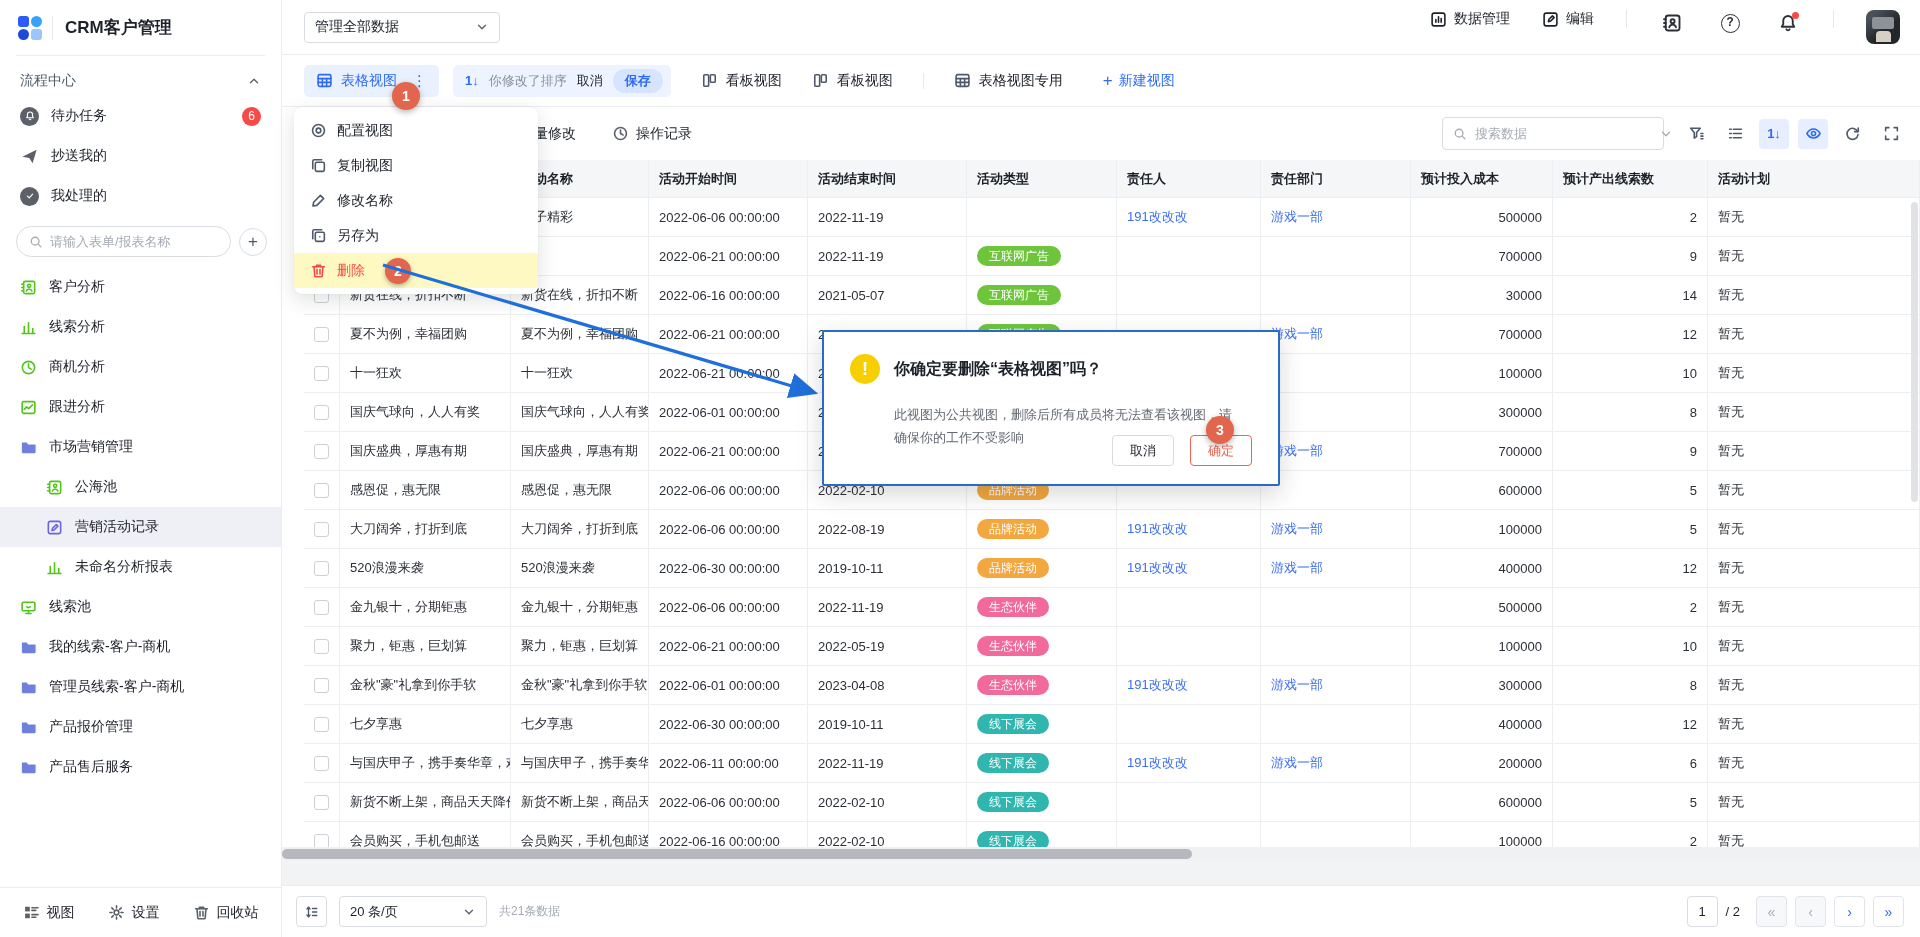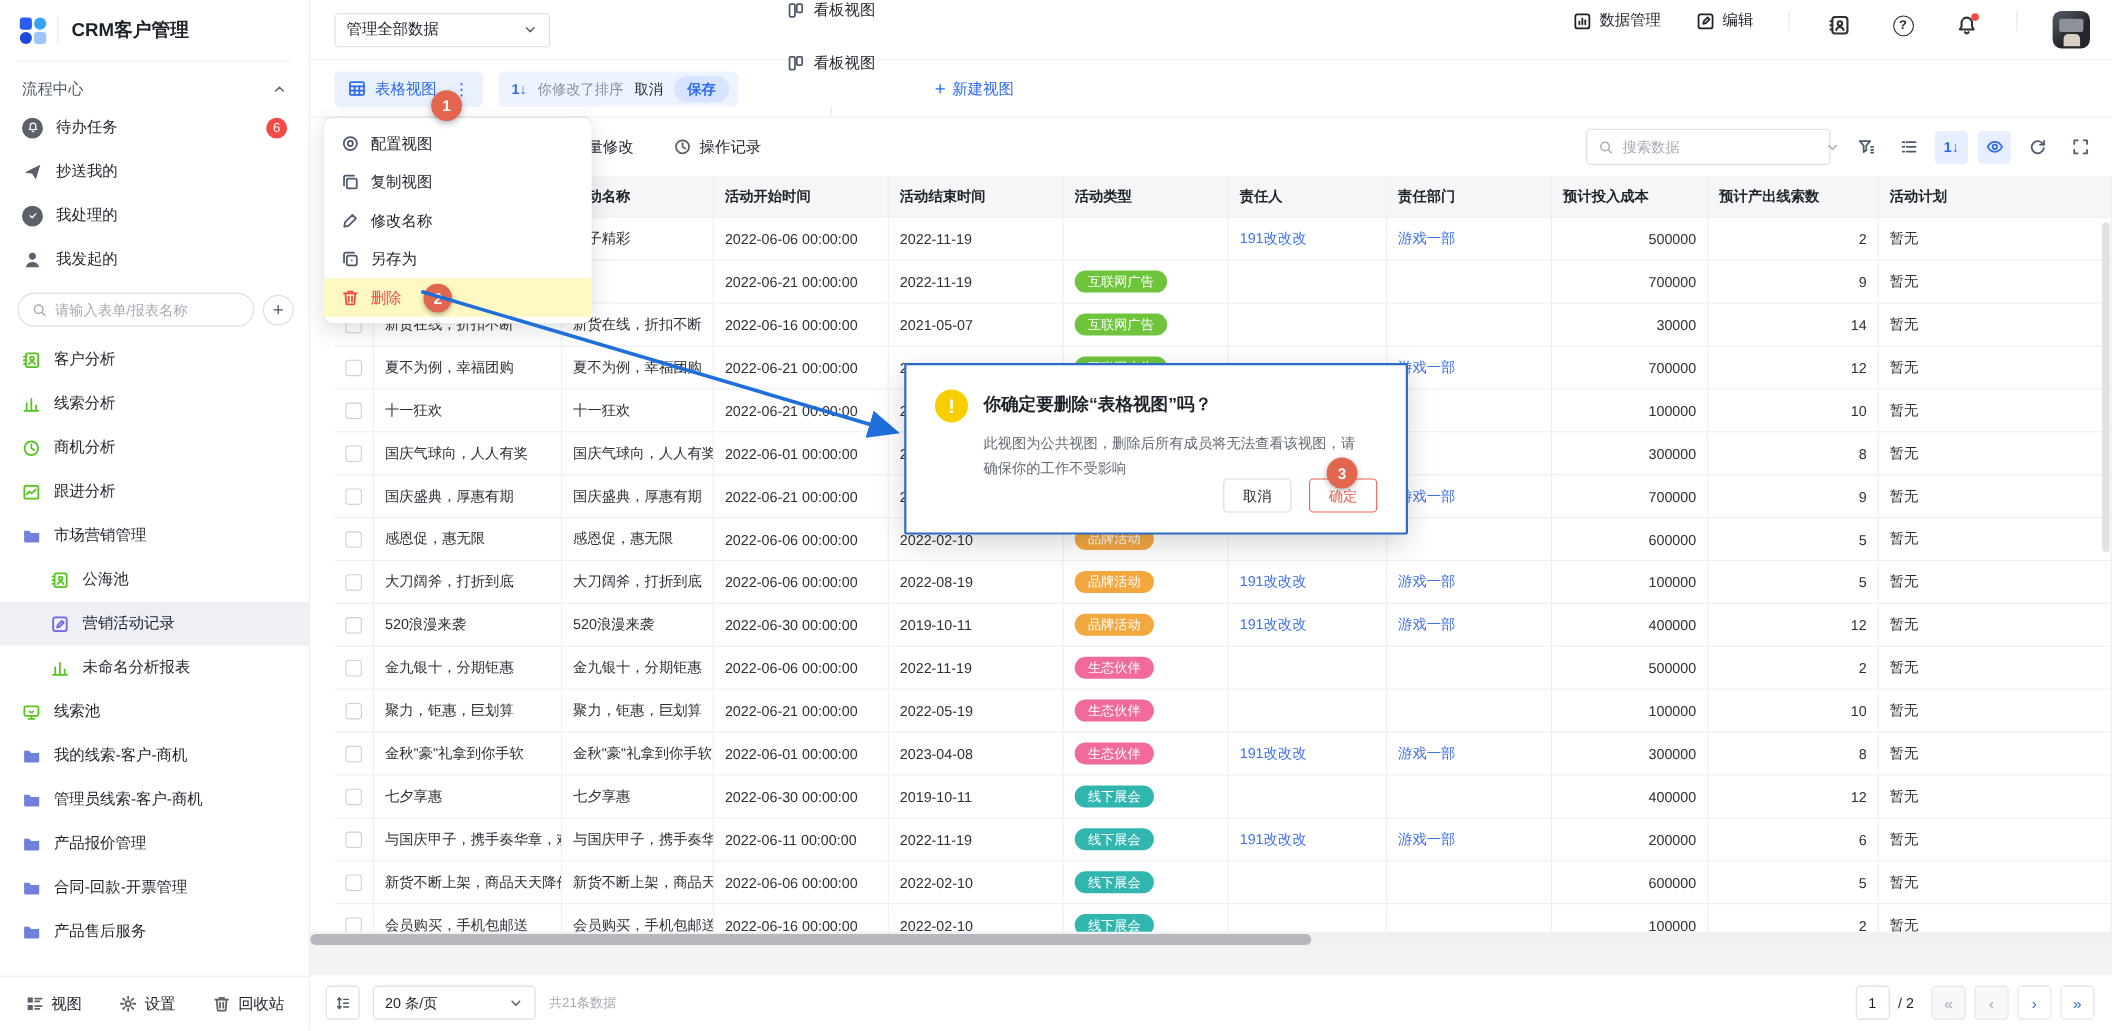--- a/index.html
+++ b/index.html
@@ -116,21 +116,21 @@
   .step.in-menu { position:static; width:26px; height:26px; margin-left:10px; box-shadow:0 2px 5px rgba(0,0,0,.3); }
 
   
   .arrow-layer { position:absolute; left:0; top:0; width:1920px; height:937px; pointer-events:none; z-index:40; }
 
   
   .dialog { position:absolute; left:822px; top:330px; width:458px; height:156px; background:#fff; border:2px solid #2a6bc6; box-shadow:0 8px 24px rgba(31,35,41,.18); z-index:50; border-radius:2px; }
   .dlg-body { position:relative; width:100%; height:100%; padding:22px 26px 0 26px; }
   .warn-circle { position:absolute; left:26px; top:22px; width:30px; height:30px; border-radius:50%; background:#f7ce00; color:#fff; font-weight:bold; font-size:18px; display:flex; align-items:center; justify-content:center; }
   .dlg-title { margin-left:44px; font-size:16px; font-weight:bold; color:#1d2129; line-height:30px; }
-  .dlg-text { margin-left:44px; margin-top:8px; width:345px; font-size:13px; color:#646a73; line-height:1.75; }
+  .dlg-text { margin-left:44px; margin-top:20px; width:345px; font-size:13px; color:#646a73; line-height:1.75; }
   .dlg-btns { position:absolute; right:26px; bottom:18px; display:flex; gap:16px; }
   .dlg-btn { height:31px; min-width:62px; padding:0 16px; border-radius:4px; font-size:13px; display:flex; align-items:center; justify-content:center; cursor:pointer; background:#fff; }
   .dlg-btn.cancel { border:1px solid #d8dadf; color:#1d2129; }
   .dlg-btn.confirm { border:1px solid #ef6450; color:#ef6450; }
   .step.s3 { right:44px; top:84px; left:auto; z-index:55; }
 </style>
 </head>
 <body>
 
 <div class="app">
@@ -178,29 +178,20 @@
         <div class="sb-item">
           <span class="circle-dark">
             <span class="ic" style="color:#fff">
               <svg viewBox="0 0 16 16">
                 <polyline points="4.5,8.2 7,10.6 11.5,5.6"></polyline>
               </svg>
             </span>
           </span>
           <span class="lbl">我处理的</span>
         </div>
-        <div class="sb-item">
-          <span class="ic c-dark" style="width:19px;height:19px">
-            <svg viewBox="0 0 16 16">
-              <circle cx="8" cy="5" r="2.6" fill="currentColor" stroke="none"></circle>
-              <path d="M2.8 13.4c.7-2.6 2.8-4 5.2-4s4.5 1.4 5.2 4z" fill="currentColor" stroke="none"></path>
-            </svg>
-          </span>
-          <span class="lbl">我发起的</span>
-        </div>
       </div>
     <div class="sb-search-row">
       <div class="sb-search">
         <span class="ic s14">
             <svg viewBox="0 0 16 16">
               <circle cx="7" cy="7" r="4.4"></circle>
               <line x1="10.4" y1="10.4" x2="13.6" y2="13.6"></line>
             </svg>
           </span>
         <input placeholder="请输入表单/报表名称" style="">
@@ -318,28 +309,20 @@
           </span>
           <span class="lbl">管理员线索-客户-商机</span>
         </div>
         <div class="sb-item">
           <span class="ic c-blue-folder">
             <svg viewBox="0 0 16 16">
               <path d="M1.8 3.4h4.4l1.5 1.8h7v7a1.2 1.2 0 0 1-1.2 1.2H3a1.2 1.2 0 0 1-1.2-1.2z" fill="currentColor" stroke="none"></path>
             </svg>
           </span>
           <span class="lbl">产品报价管理</span>
-        </div>
-        <div class="sb-item">
-          <span class="ic c-blue-folder">
-            <svg viewBox="0 0 16 16">
-              <path d="M1.8 3.4h4.4l1.5 1.8h7v7a1.2 1.2 0 0 1-1.2 1.2H3a1.2 1.2 0 0 1-1.2-1.2z" fill="currentColor" stroke="none"></path>
-            </svg>
-          </span>
-          <span class="lbl">合同-回款-开票管理</span>
         </div>
         <div class="sb-item">
           <span class="ic c-blue-folder">
             <svg viewBox="0 0 16 16">
               <path d="M1.8 3.4h4.4l1.5 1.8h7v7a1.2 1.2 0 0 1-1.2 1.2H3a1.2 1.2 0 0 1-1.2-1.2z" fill="currentColor" stroke="none"></path>
             </svg>
           </span>
           <span class="lbl">产品售后服务</span>
         </div>
       </div>
@@ -454,21 +437,21 @@
         </span>
       <span>表格视图</span>
       <span class="dots">⋮</span>
     </div>
     <div class="sort-pill">
       <span class="sort-mark">1↓</span>
       <span class="sort-text">你修改了排序</span>
       <span class="sort-cancel">取消</span>
       <span class="sort-save">保存</span>
     </div>
-    <div id="other-tabs" style="display:flex;align-items:center;gap:30px;margin-left:16px;flex-direction:column;">
+    <div id="other-tabs" style="display:flex;align-items:center;gap:30px;margin-left:16px;">
         <div class="tab-plain">
           <span class="ic ">
             <svg viewBox="0 0 16 16">
               <rect x="2.6" y="2.6" width="4.6" height="10.8" rx="1"></rect>
               <rect x="8.8" y="2.6" width="4.6" height="7" rx="1"></rect>
             </svg>
           </span>
           <span>看板视图</span>
         </div>
         <div class="tab-plain">

